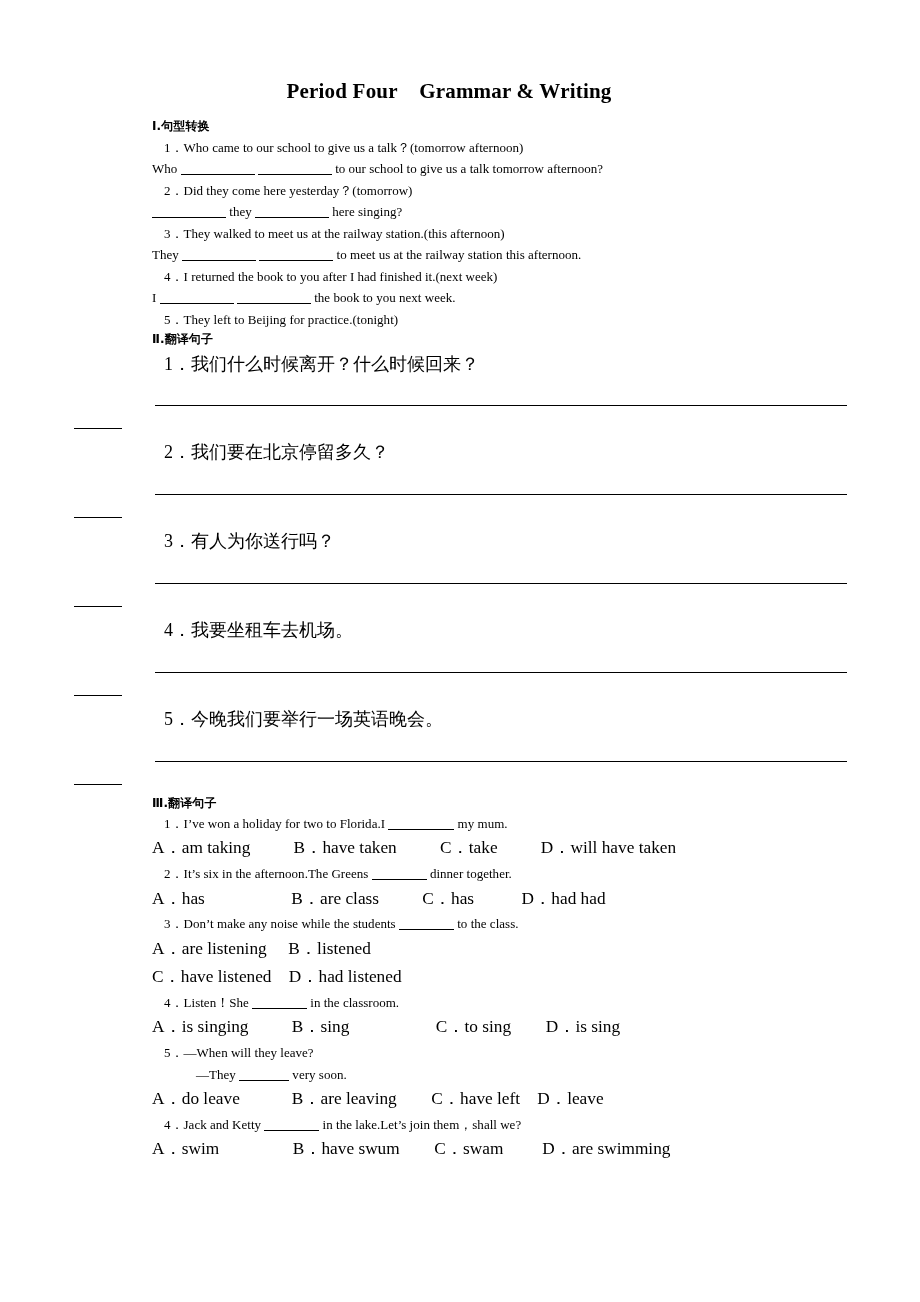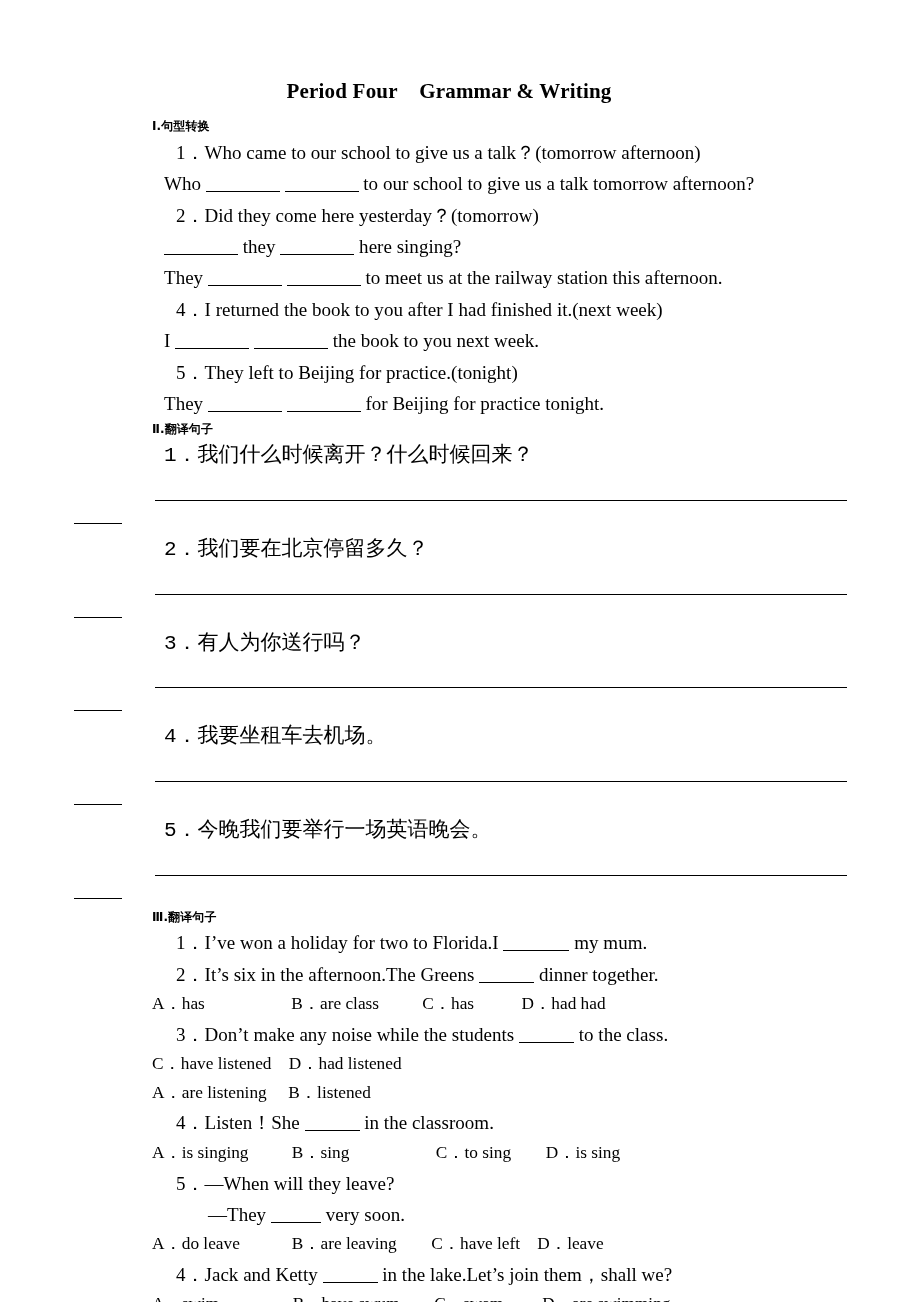--- a/index.html
+++ b/index.html
@@ -39,25 +39,24 @@
   }
   .sec-head {
     font-family: "DejaVu Sans", "Liberation Sans", sans-serif;
     font-weight: bold;
     font-size: 12px;
     line-height: 1.62;
     letter-spacing: 0.1px;
     white-space: pre;
   }
   .line {
-    font-size: 19px;
+    font-size: 13px;
     line-height: 1.655;
     white-space: pre-wrap;
     letter-spacing: 0.02px;
-    margin-left: 12px;
   }
   .line.num {
     padding-left: 12px;
   }
   .line.cont {
     padding-left: 0;
     font-family: Liberation Serif, serif;
   }
   .line.dlg {
     padding-left: 44px;
@@ -68,25 +67,24 @@
     vertical-align: -2px;
     height: 13px;
   }
   .b-lg { width: 74px; }
   .b-md { width: 66px; }
   .b-sm { width: 55px; }
   .b-xs { width: 50px; }
 
   
   .tr-item {
-    font-size: 21px;
+    font-size: 18px;
     line-height: 1.655;
     white-space: pre-wrap;
     padding-left: 12px;
-    font-family: Liberation Mono, monospace;
   }
   .answer-wrap {
     position: relative;
     margin: 0;
   }
   .answer-line {
     height: 0;
     border-bottom: 1.5px solid #000;
     margin: 26px 0 0 3px;
     width: 692px;
@@ -118,27 +116,27 @@
     <div class="sec-head">Ⅰ.句型转换</div>
 
     <div>
 
       <div class="line num">1．Who came to our school to give us a talk？(tomorrow afternoon)</div>
       <div class="line cont"><span>Who </span><span class="blank b-lg"></span><span> </span><span class="blank b-lg"></span><span> to our school to give us a talk tomorrow afternoon?</span></div>
 
       <div class="line num">2．Did they come here yesterday？(tomorrow)</div>
       <div class="line cont"><span></span><span class="blank b-lg"></span><span> they </span><span class="blank b-lg"></span><span> here singing?</span></div>
 
+      <div class="line num">3．They walked to meet us at the railway station.(this afternoon)</div>
       <div class="line cont"><span>They </span><span class="blank b-lg"></span><span> </span><span class="blank b-lg"></span><span> to meet us at the railway station this afternoon.</span></div>
 
       <div class="line num">4．I returned the book to you after I had finished it.(next week)</div>
       <div class="line cont"><span>I </span><span class="blank b-lg"></span><span> </span><span class="blank b-lg"></span><span> the book to you next week.</span></div>
 
       <div class="line num">5．They left to Beijing for practice.(tonight)</div>
-      <div class="line cont"><span>They </span><span class="blank b-lg"></span><span> </span><span class="blank b-lg"></span><span> for Beijing for practice tonight.</span></div>
 
     </div>
 
     <div class="sec-head">Ⅱ.翻译句子</div>
 
     <div>
 
       <div class="tr-item">1．我们什么时候离开？什么时候回来？</div>
       <div class="answer-wrap">
         <div class="answer-line"></div>
@@ -174,27 +172,28 @@
       </div>
       <div class="gap-after-stub"></div>
 
     </div>
 
     <div class="sec-head">Ⅲ.翻译句子</div>
 
     <div>
 
       <div class="line num"><span>1．I’ve won a holiday for two to Florida.I </span><span class="blank b-md"></span><span> my mum.</span></div>
+      <div class="opts">A．am taking          B．have taken          C．take          D．will have taken</div>
 
       <div class="line num"><span>2．It’s six in the afternoon.The Greens </span><span class="blank b-sm"></span><span> dinner together.</span></div>
       <div class="opts">A．has                    B．are class          C．has           D．had had</div>
 
       <div class="line num"><span>3．Don’t make any noise while the students </span><span class="blank b-sm"></span><span> to the class.</span></div>
+      <div class="opts">A．are listening     B．listened</div>
       <div class="opts">C．have listened    D．had listened</div>
-      <div class="opts">A．are listening     B．listened</div>
 
       <div class="line num"><span>4．Listen！She </span><span class="blank b-sm"></span><span> in the classroom.</span></div>
       <div class="opts">A．is singing          B．sing                    C．to sing        D．is sing</div>
 
       <div class="line num">5．—When will they leave?</div>
       <div class="line dlg"><span>—They </span><span class="blank b-xs"></span><span> very soon.</span></div>
       <div class="opts">A．do leave            B．are leaving        C．have left    D．leave</div>
 
       <div class="line num"><span>4．Jack and Ketty </span><span class="blank b-sm"></span><span> in the lake.Let’s join them，shall we?</span></div>
       <div class="opts">A．swim                 B．have swum        C．swam         D．are swimming</div>

